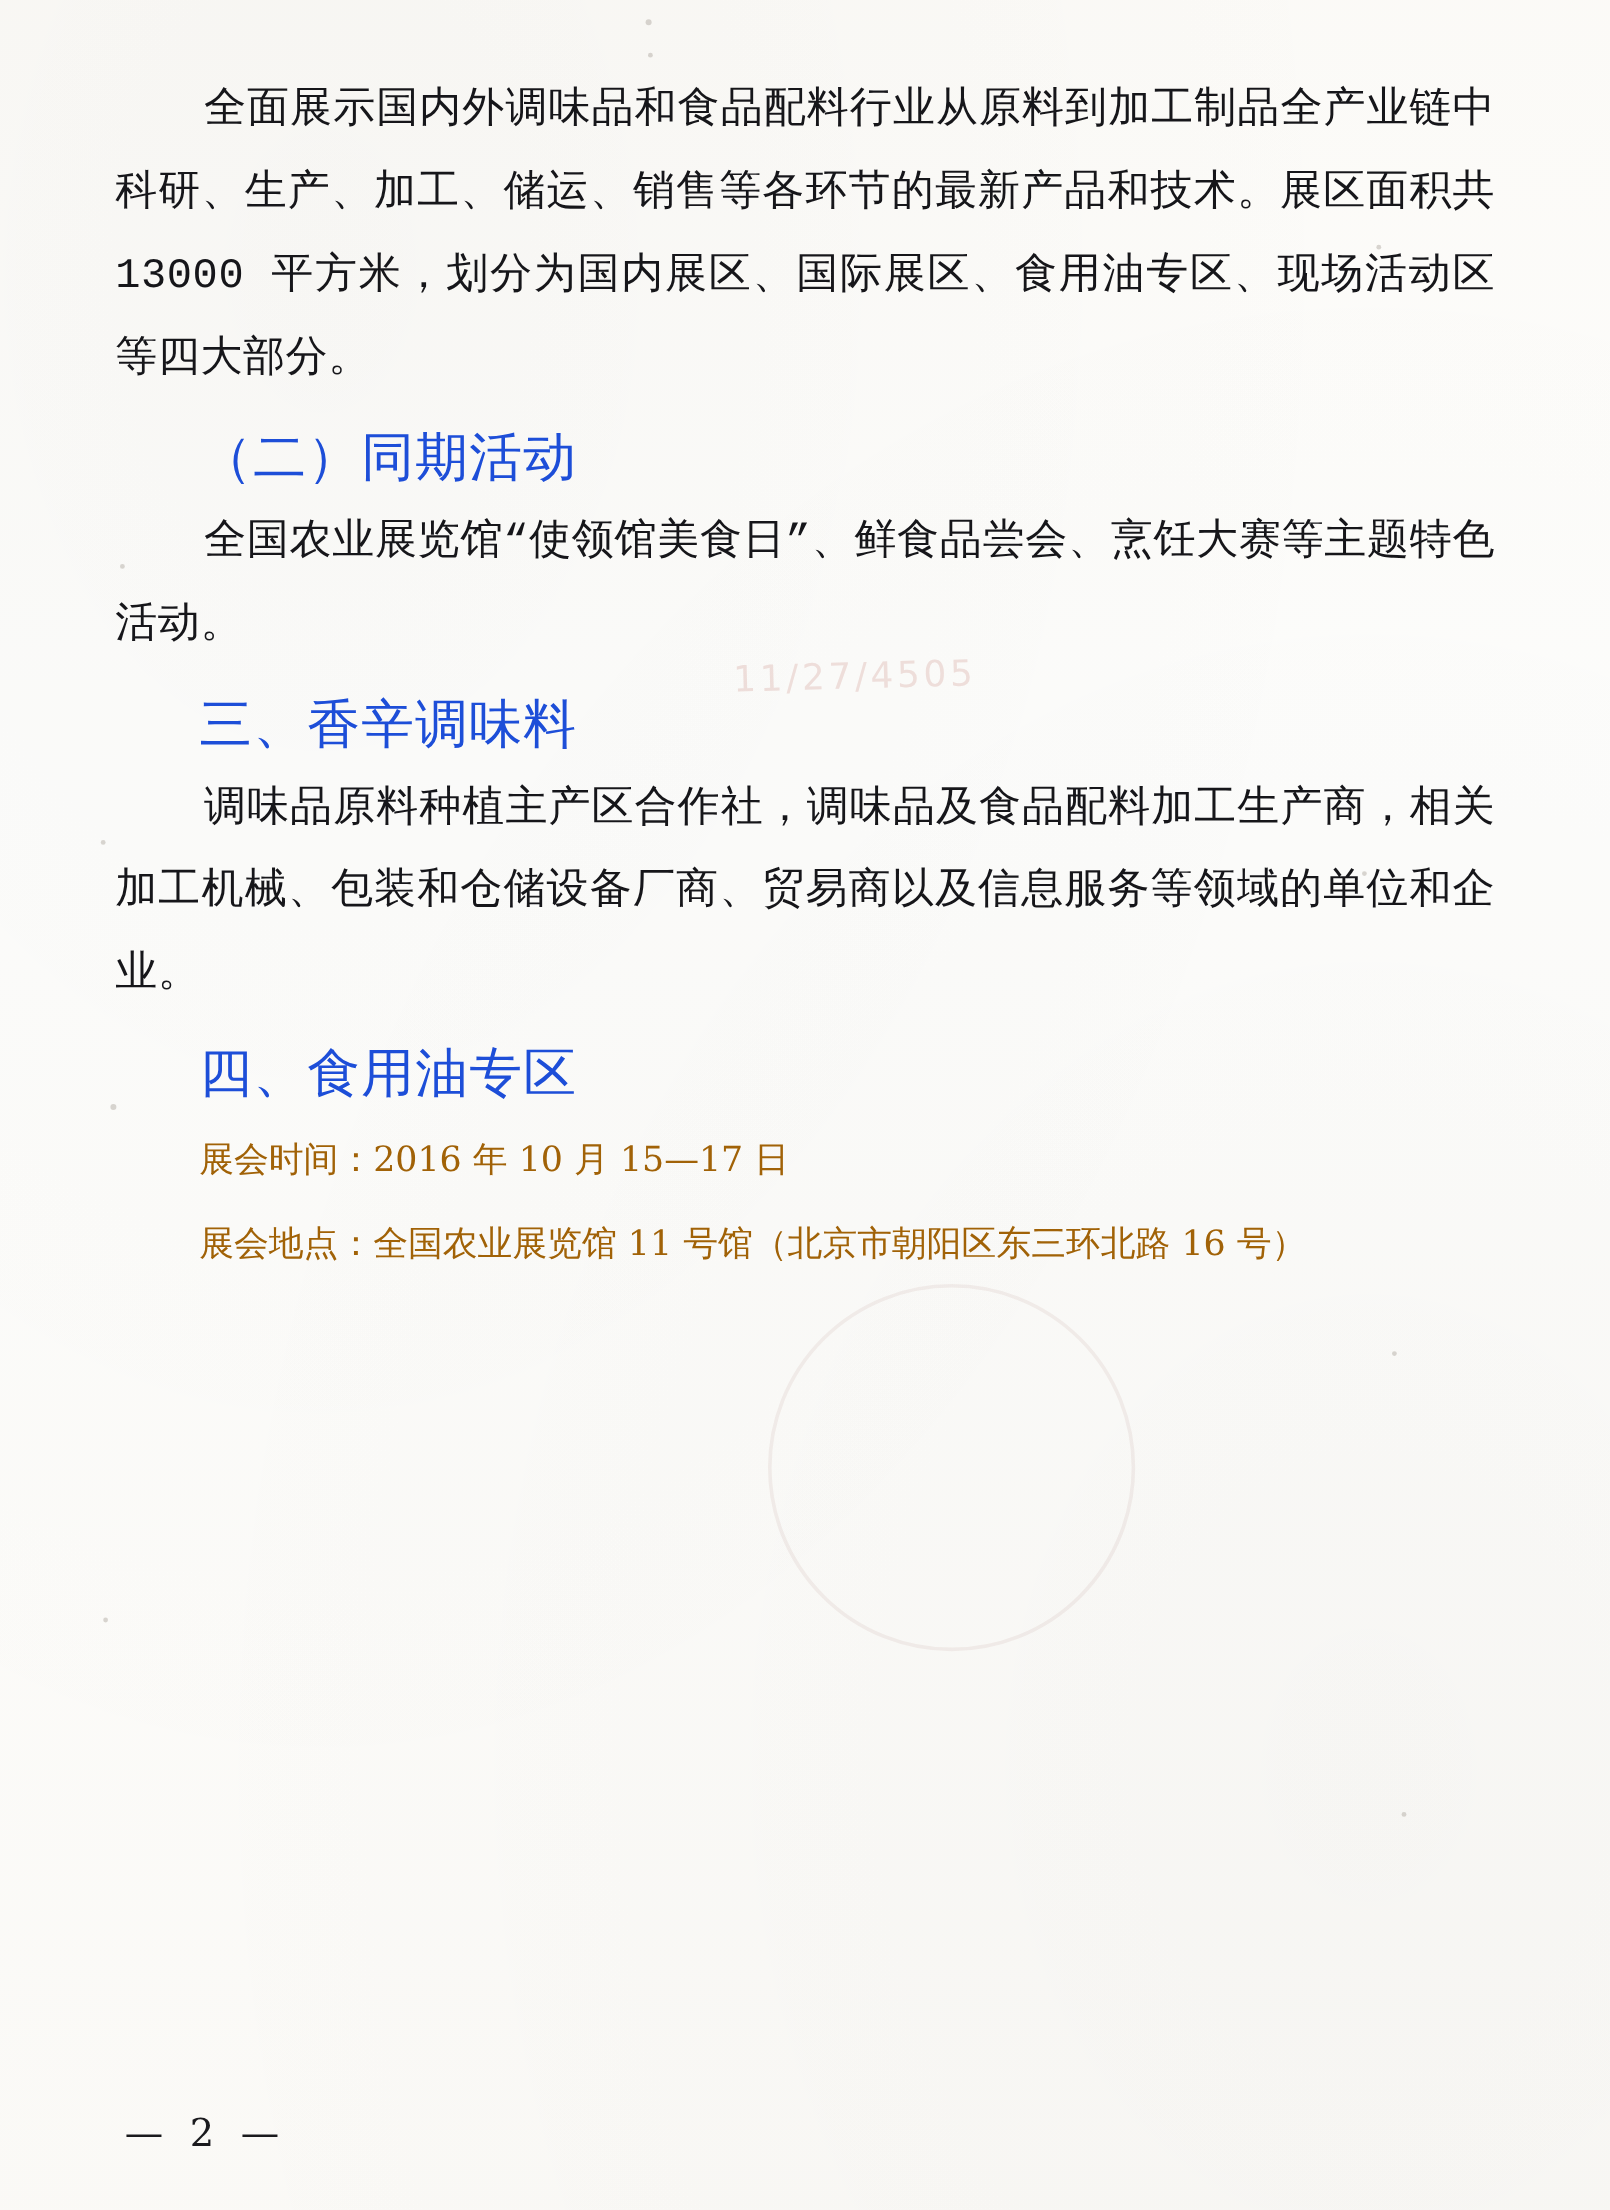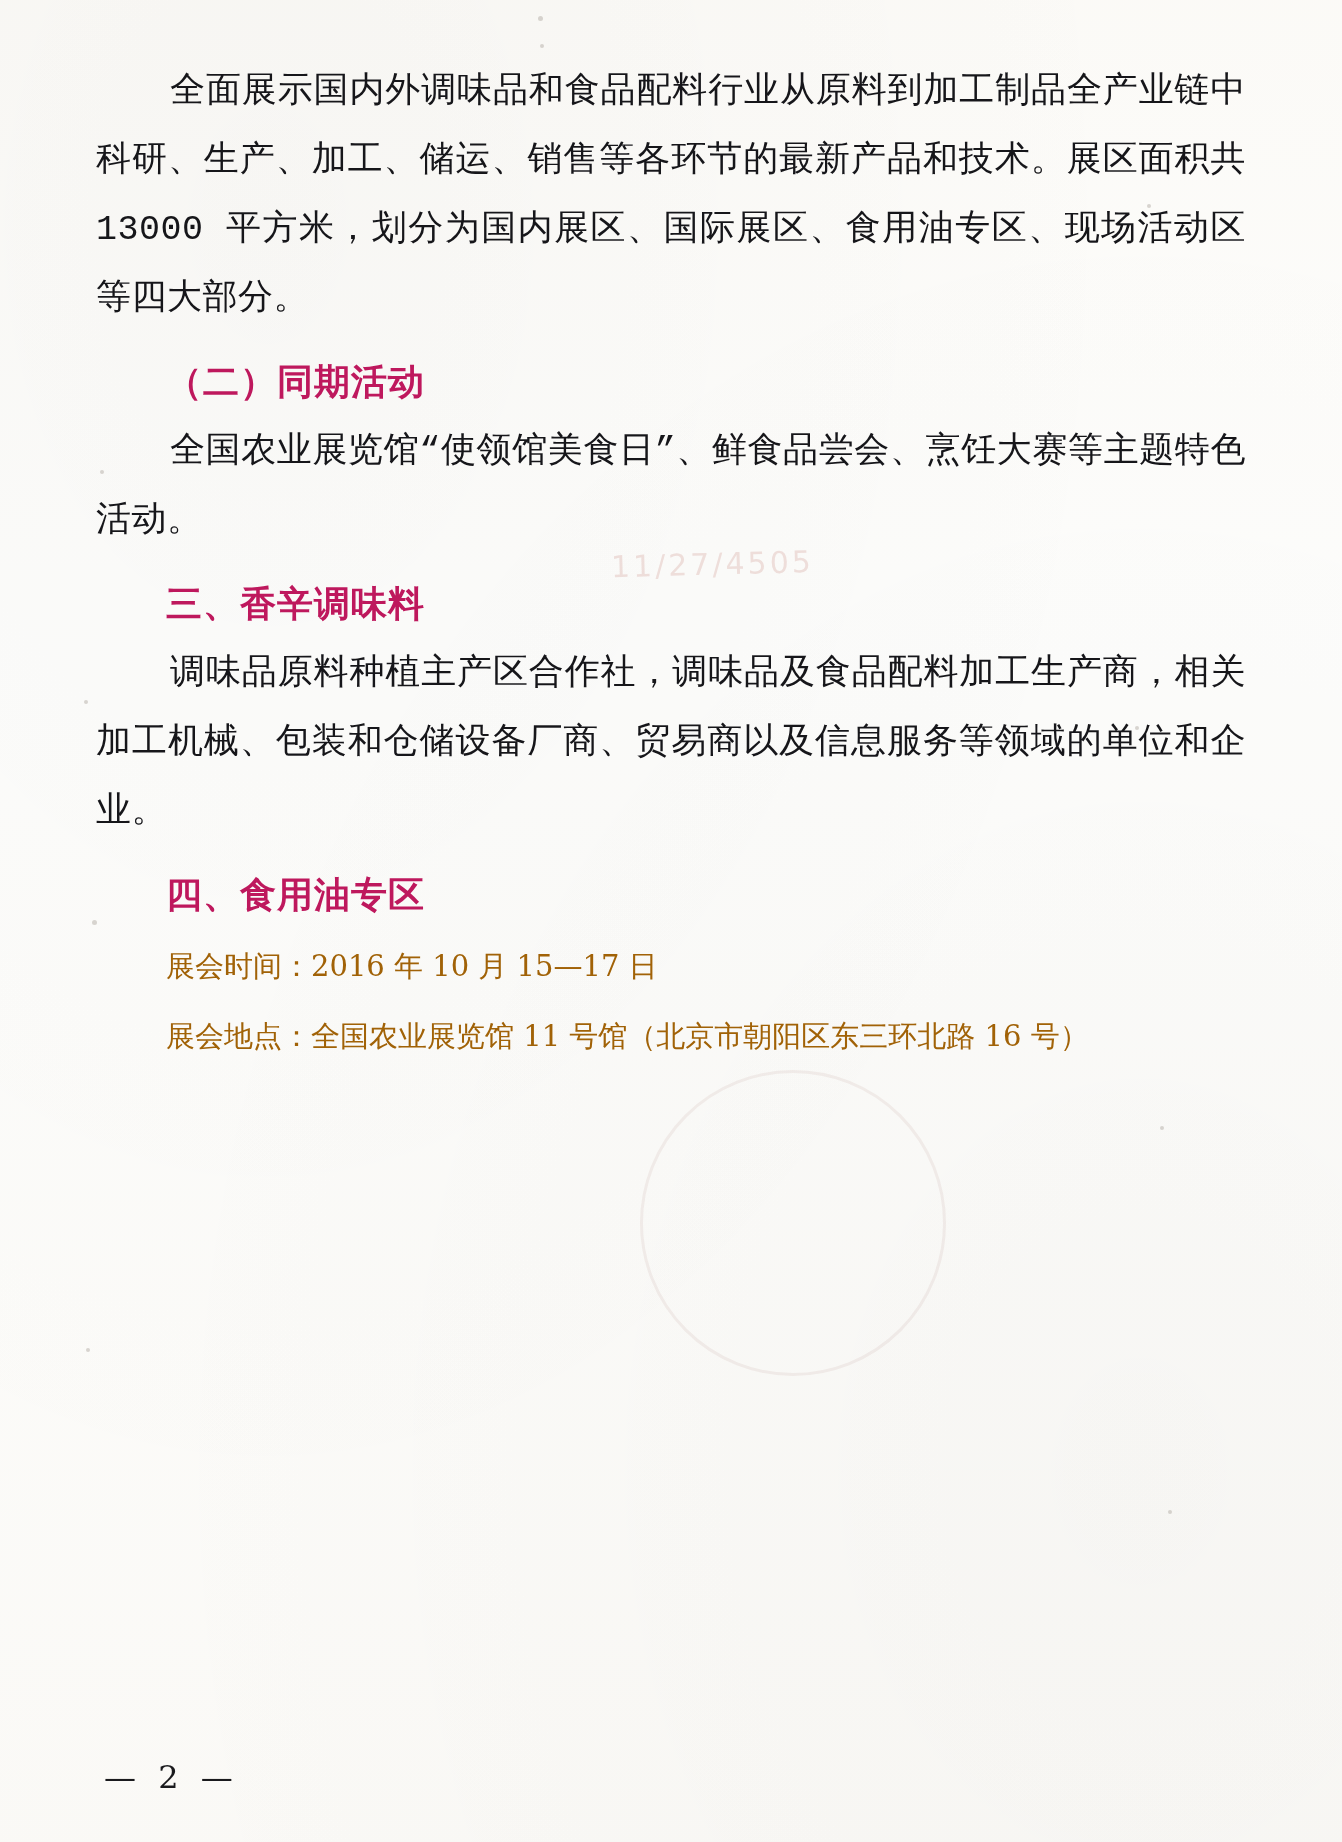--- a/index.html
+++ b/index.html
@@ -47,25 +47,25 @@
     color: #16161a;
     margin: 0 0 2px 0;
     text-align: justify;
     text-justify: inter-ideograph;
     font-family: Liberation Mono, monospace;
   }
   .indent {
     text-indent: 74px;
   }
   .heading {
-    font-size: 36px;
+    font-size: 44px;
     line-height: 72px;
     letter-spacing: 1px;
-    font-weight: bold;
-    color: #be185d;
+    font-weight: normal;
+    color: #1d4ed8;
     margin: 4px 0 0 0;
     text-indent: 70px;
     font-family: "DejaVu Sans", "Liberation Sans", sans-serif;
   }
   .line-item {
     font-size: 29px;
     line-height: 70px;
     color: #a16207;
     margin: 0;
     text-indent: 70px;

